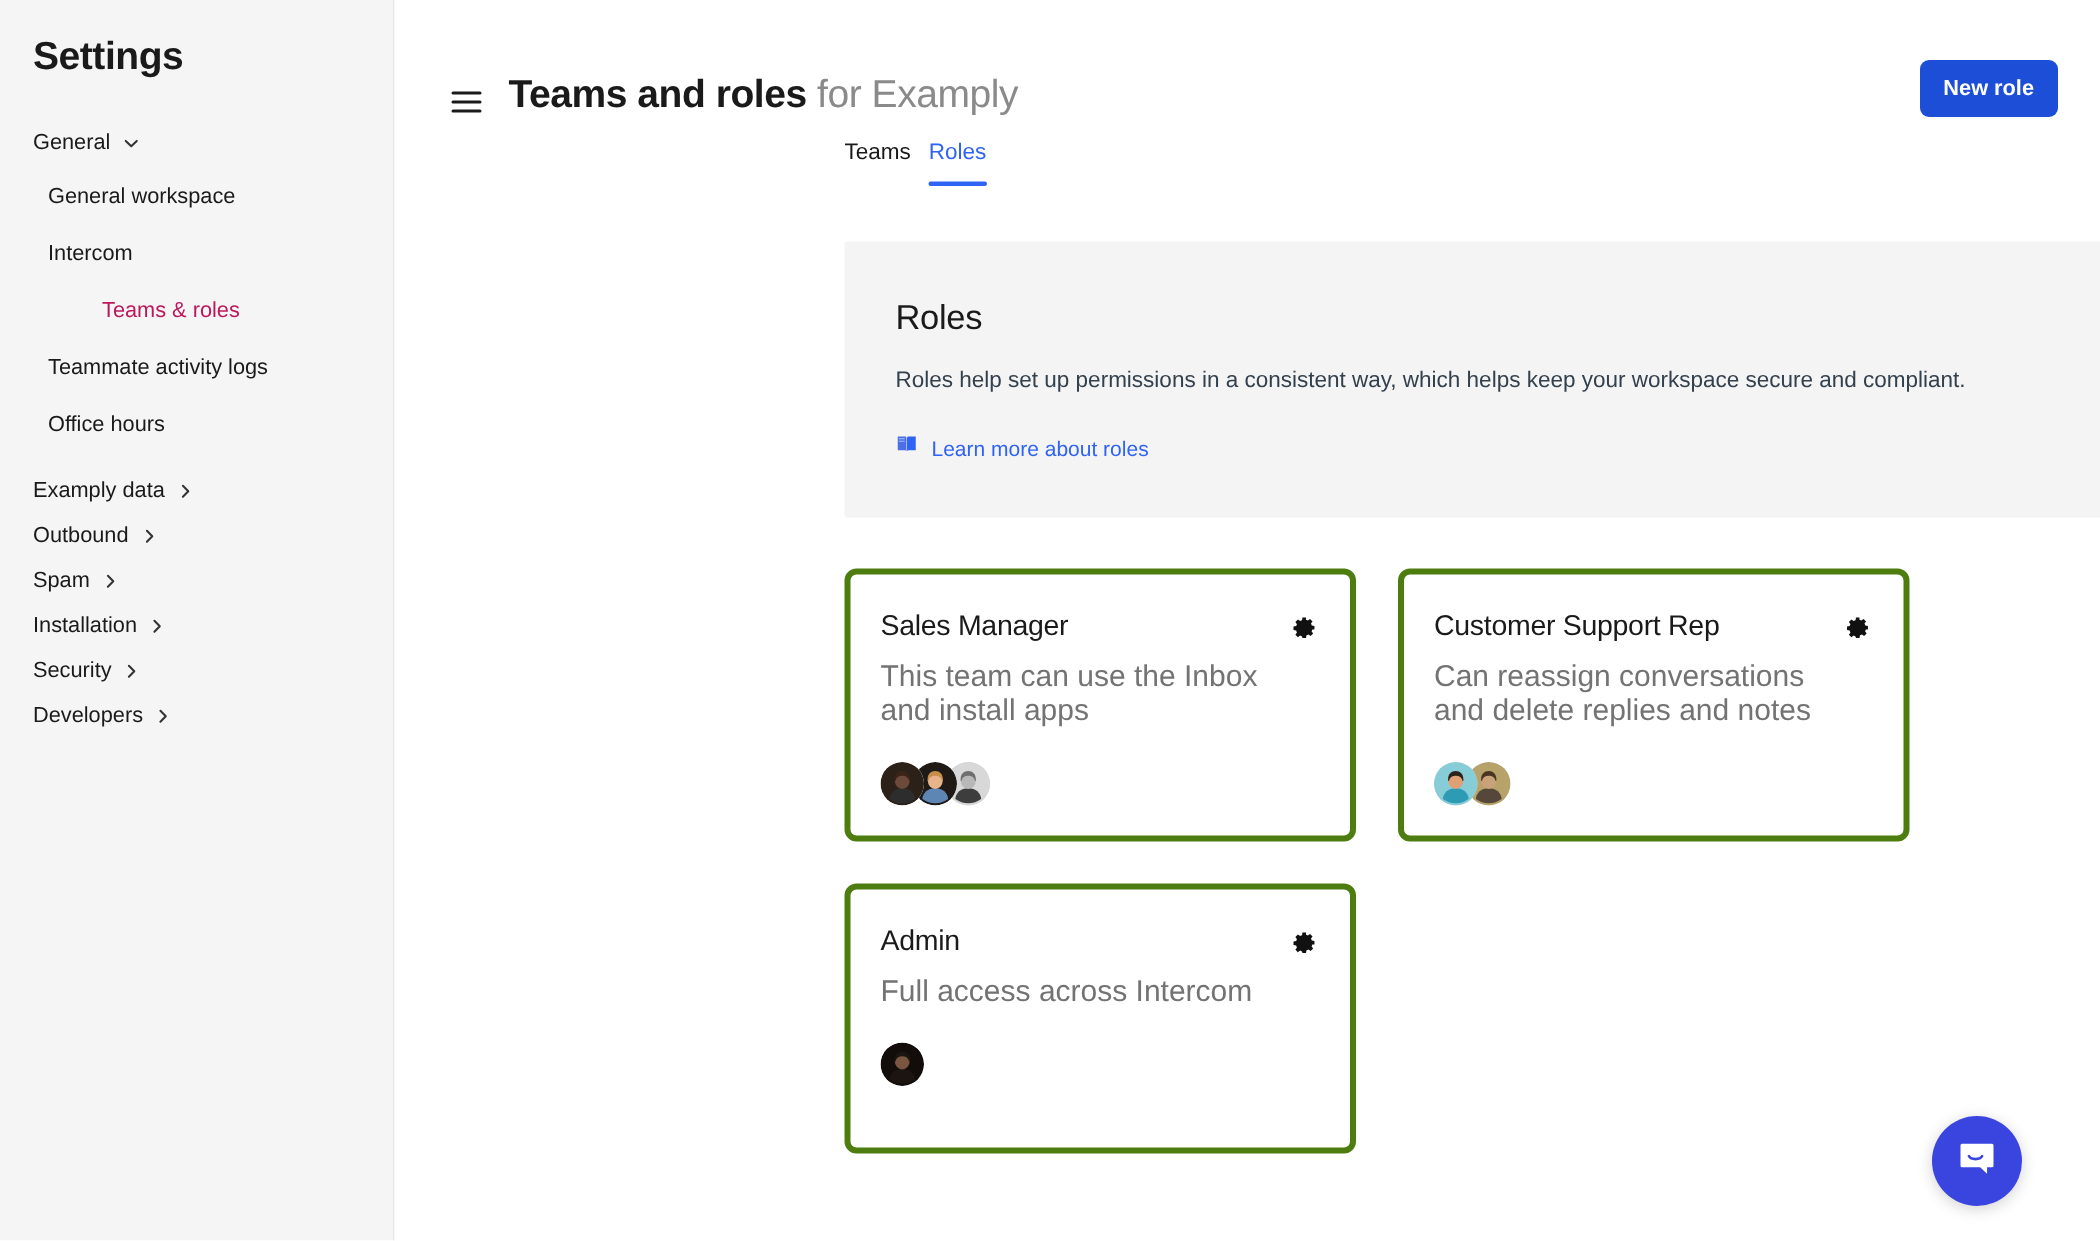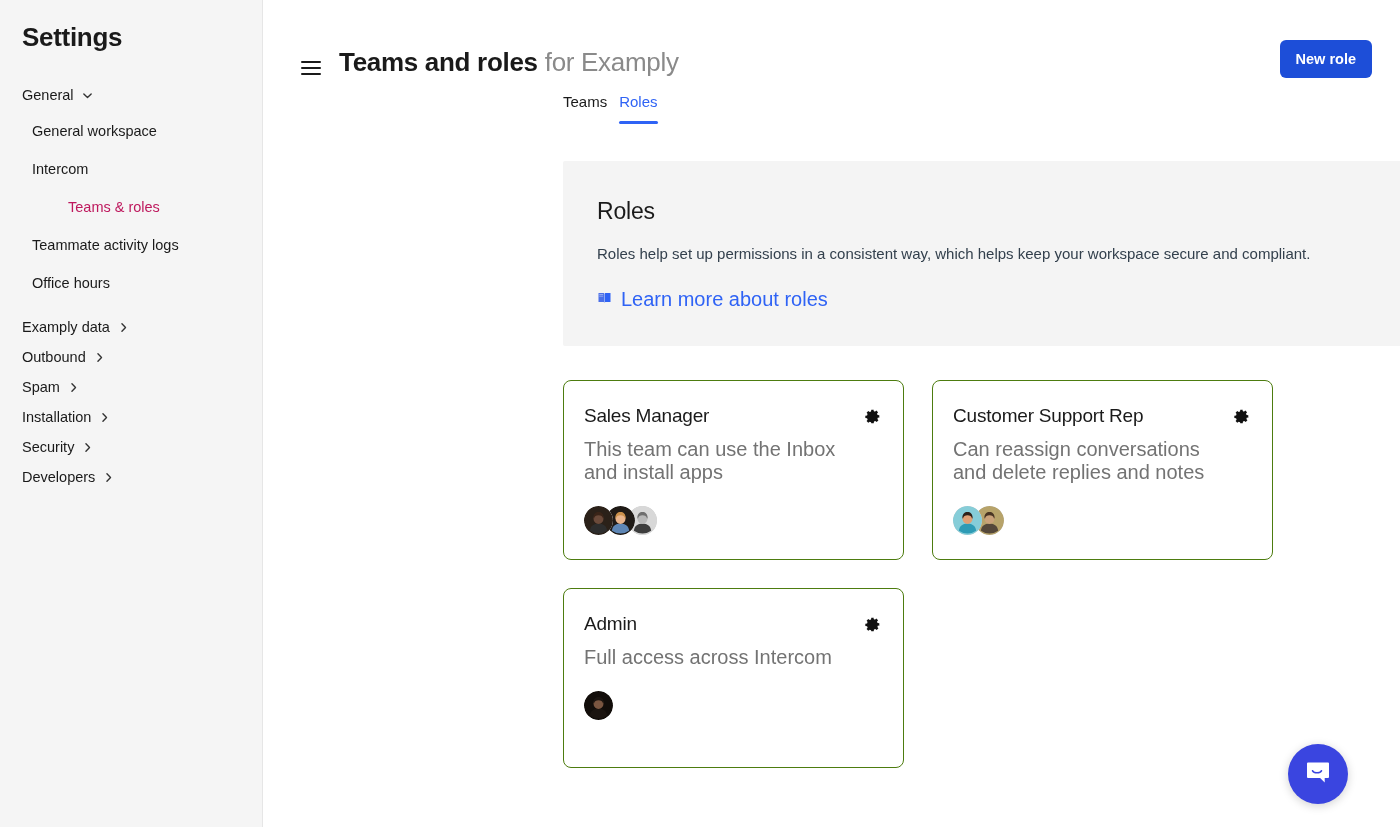--- a/index.html
+++ b/index.html
@@ -178,39 +178,39 @@
     font-size: 15px;
     color: #33404d;
     line-height: 22px;
     margin-bottom: 24px;
   }
   .learn-link {
     display: inline-flex;
     align-items: center;
     gap: 9px;
     color: #2f63f5;
-    font-size: 20px;
+    font-size: 14px;
     text-decoration: none;
     cursor: pointer;
     line-height: 20px;
   }
   .book-icon { display:block; }
 
   .cards {
     display: flex;
     flex-wrap: wrap;
     gap: 28px;
     margin-top: 34px;
     width: 1070px;
   }
   .role-card {
     width: 341px;
     min-height: 180px;
     background: #ffffff;
-    border: 1px solid #4d7c0f;
+    border: 4px solid #4d7c0f;
     border-radius: 8px;
     padding: 22px 20px 20px 20px;
     cursor: pointer;
     position: relative;
   }
   .role-card-head {
     display: flex;
     align-items: flex-start;
     justify-content: space-between;
     gap: 10px;

